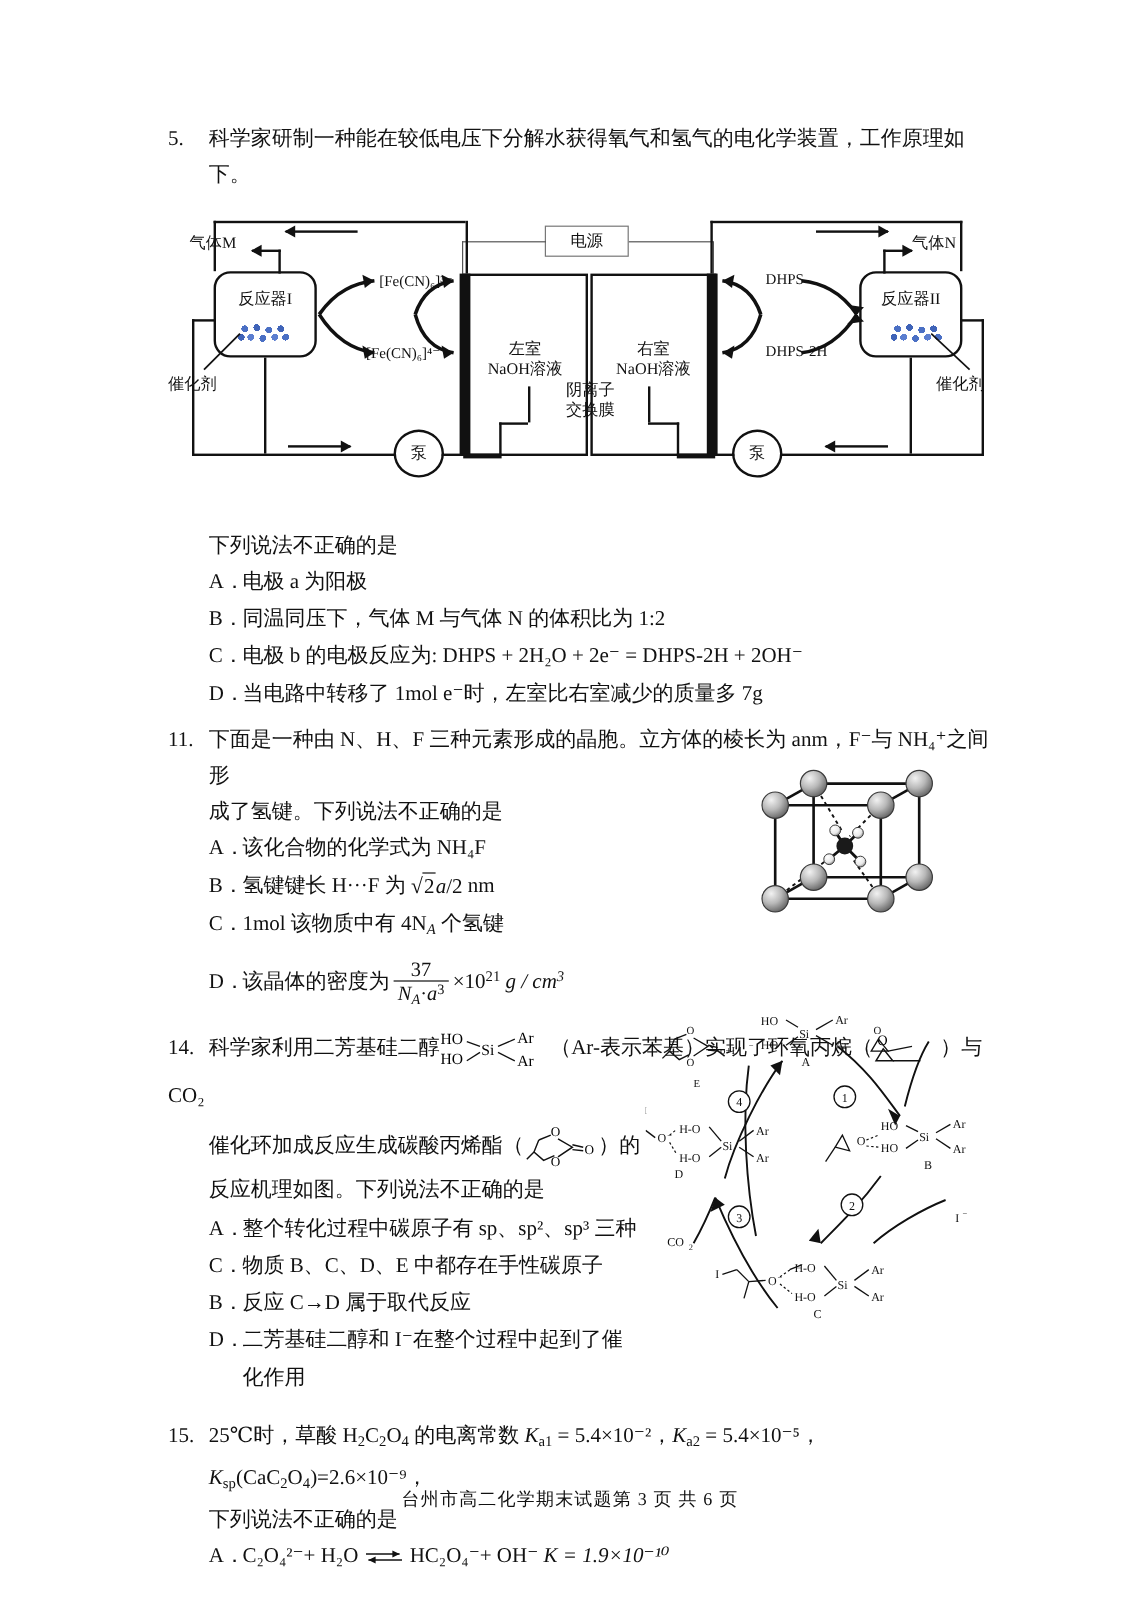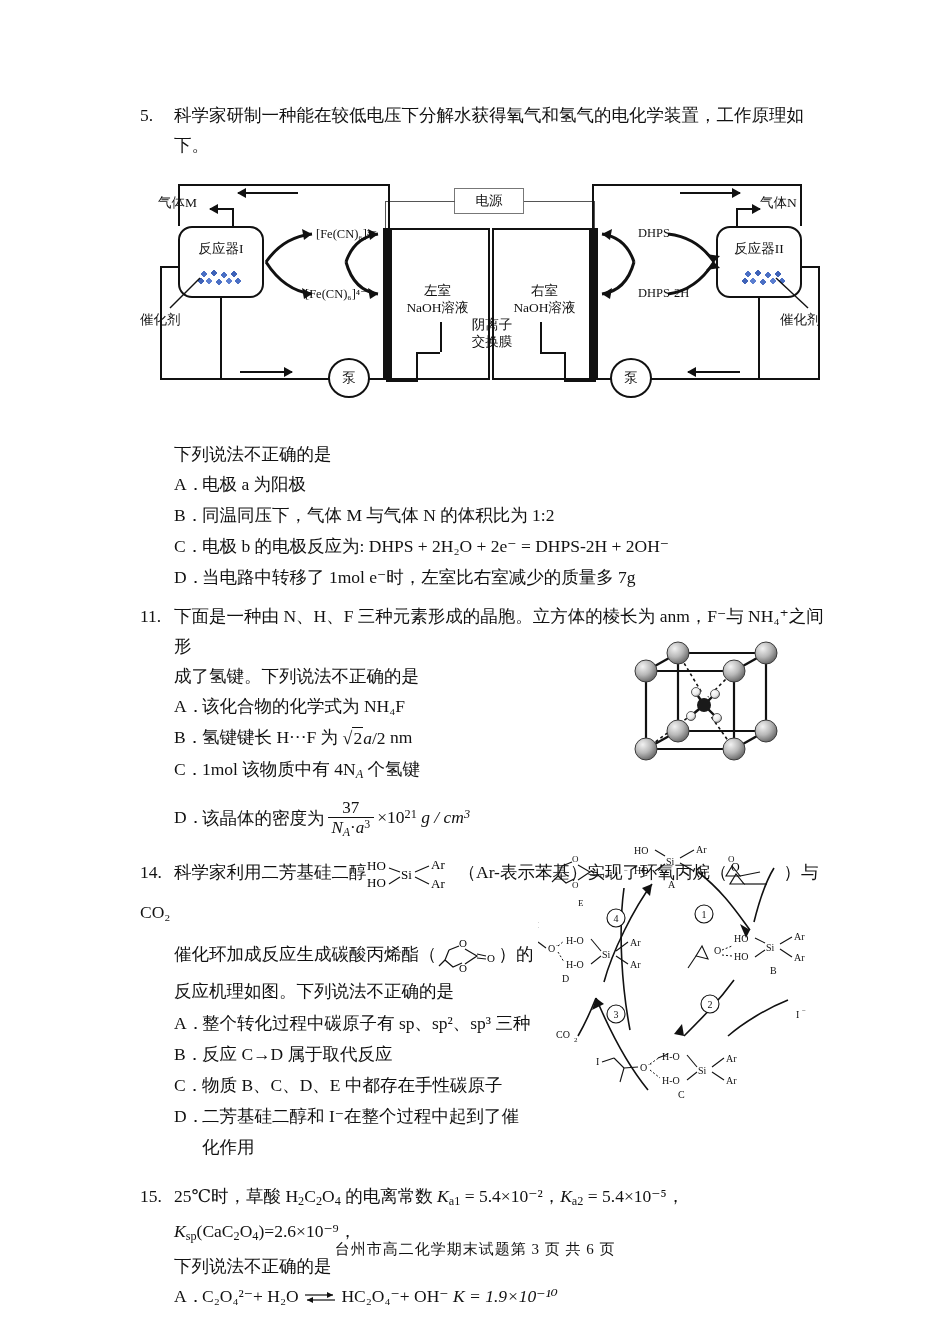--- a/index.html
+++ b/index.html
@@ -510,24 +510,24 @@
           <text x="18" y="216">CO</text>
           <text x="36" y="220" font-size="7">2</text>
         </g>
       </svg>
     </div>
 
     <div class="opt" style="margin-top:2px;">
       <span class="optlabel">A．</span><span>整个转化过程中碳原子有 sp、sp²、sp³ 三种</span>
     </div>
     <div class="opt">
+      <span class="optlabel">C．</span><span>物质 B、C、D、E 中都存在手性碳原子</span>
+    </div>
+    <div class="opt">
       <span class="optlabel">B．</span><span>反应 C→D 属于取代反应</span>
-    </div>
-    <div class="opt">
-      <span class="optlabel">C．</span><span>物质 B、C、D、E 中都存在手性碳原子</span>
     </div>
     <div class="opt">
       <span class="optlabel">D．</span><span>二芳基硅二醇和 I⁻在整个过程中起到了催</span>
     </div>
     <div class="opt" style="padding-left:28px;">化作用</div>
   </div>
 
   <div style="position:relative;margin-top:18px;">
     <div class="qline">
       <span class="qnum">15.</span><span class="qbody">25℃时，草酸 H<sub>2</sub>C<sub>2</sub>O<sub>4</sub> 的电离常数 <span class="it">K</span><sub>a1</sub> = <span>5.4×10⁻²</span>，<span class="it">K</span><sub>a2</sub> = <span>5.4×10⁻⁵</span>，<span class="it">K</span><sub>sp</sub>(CaC<sub>2</sub>O<sub>4</sub>)=<span>2.6×10⁻⁹</span>，</span>

